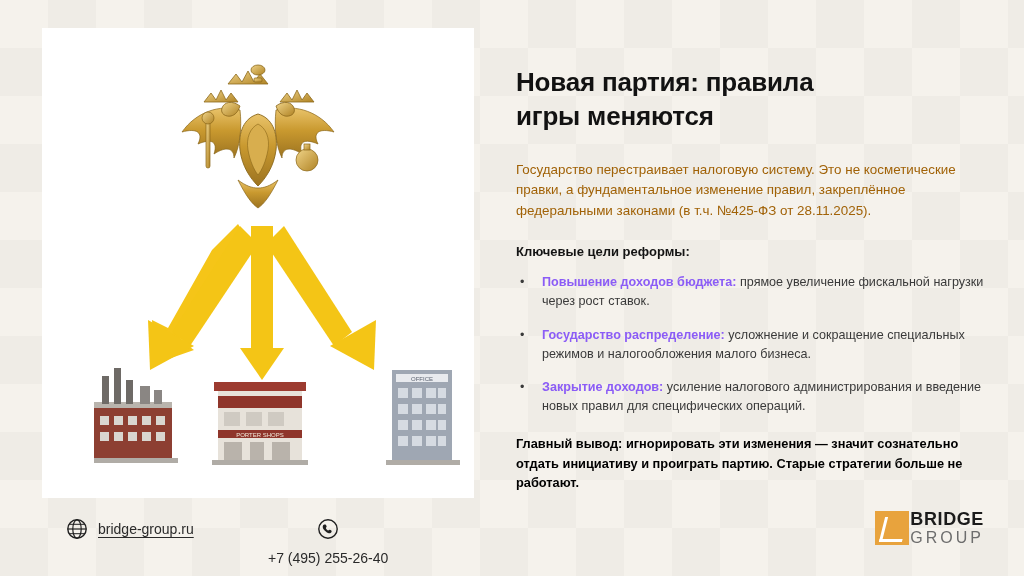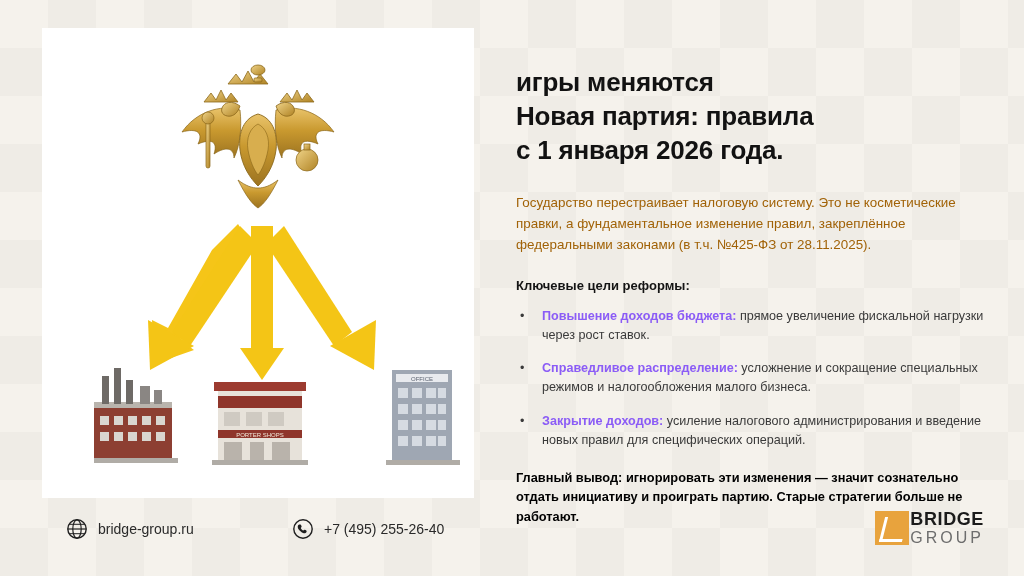--- a/index.html
+++ b/index.html
@@ -137,22 +137,23 @@
   }
   .contact {
     position: absolute;
     display: flex;
     align-items: center;
     gap: 10px;
     font-size: 14px;
     color: #2a2a2a;
   }
   .contact.site { left: 66px; top: 16px; }
-  .contact.phone { left: 292px; top: 16px; }
+  .contact.phone { left: 268px; top: 16px; flex-direction: column; }
   .contact .label-link {
+    text-decoration: underline;
     text-underline-offset: 3px;
     text-align: right;
   }
   .logo {
     position: absolute;
     right: 40px;
     top: 8px;
     display: flex;
     align-items: center;
     gap: 1px;
@@ -335,37 +336,36 @@
           <rect x="384" y="76" width="10" height="10"></rect>
             <rect x="396" y="76" width="8" height="10"></rect>
         </g>
         <rect x="344" y="100" width="74" height="5" fill="#b0aca6"></rect>
       </g>
     </svg>
   </div>
 
   <div class="content">
     <h1 class="headline">
+      <span class="ln">Новая партия: правила</span>
       <span class="ln">игры меняются</span>
-      <span class="ln">Новая партия: правила</span>
-      <span class="ln">с 1 января 2026 года.</span>
     </h1>
 
     <p class="intro">Государство перестраивает налоговую систему. Это не косметические правки, а фундаментальное изменение правил, закреплённое федеральными законами (в т.ч. №425-ФЗ от 28.11.2025).</p>
 
     <p class="subhead">Ключевые цели реформы:</p>
 
     <ul class="goals">
       <li>
         <span class="dot">•</span>
         <b>Повышение доходов бюджета:</b><span> прямое увеличение фискальной нагрузки через рост ставок.</span>
       </li>
       <li>
         <span class="dot">•</span>
-        <b>Справедливое распределение:</b><span> усложнение и сокращение специальных режимов и налогообложения малого бизнеса.</span>
+        <b>Государство распределение:</b><span> усложнение и сокращение специальных режимов и налогообложения малого бизнеса.</span>
       </li>
       <li>
         <span class="dot">•</span>
         <b>Закрытие доходов:</b><span> усиление налогового администрирования и введение новых правил для специфических операций.</span>
       </li>
     </ul>
 
     <p class="conclusion">
       <span class="lead">Главный вывод:</span><span> игнорировать эти изменения — значит сознательно отдать инициативу и проиграть партию. Старые стратегии больше не работают.</span>
     </p>

